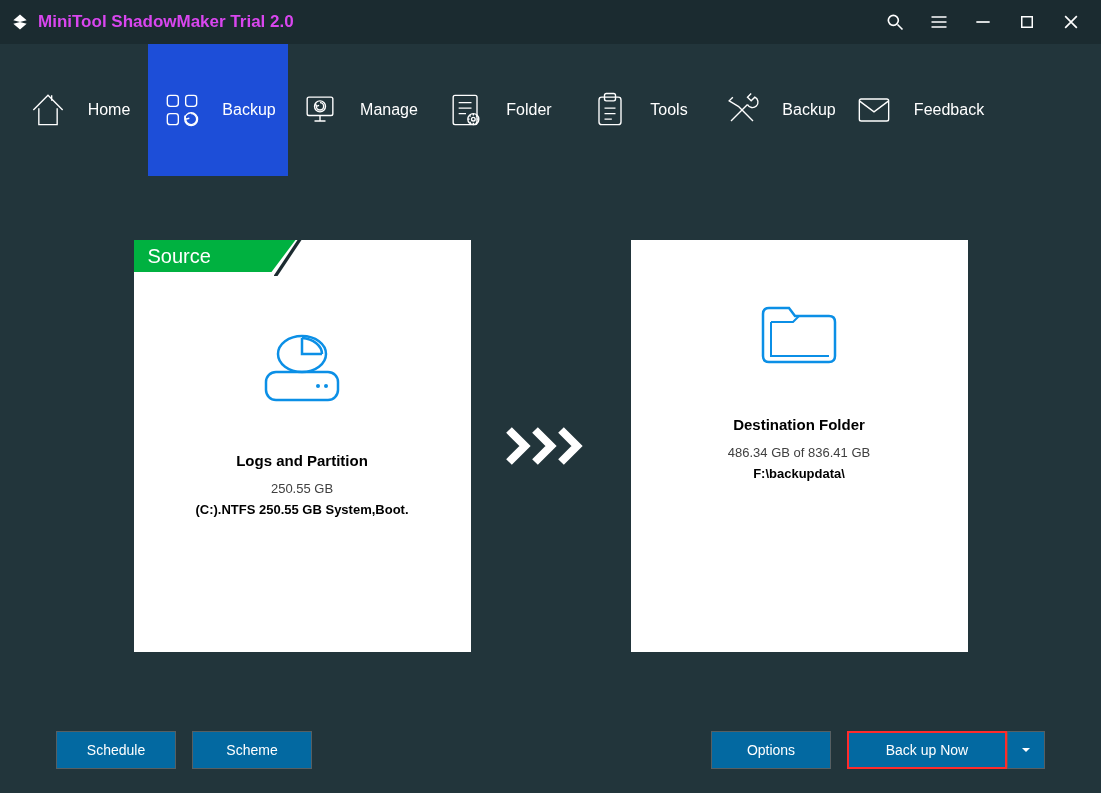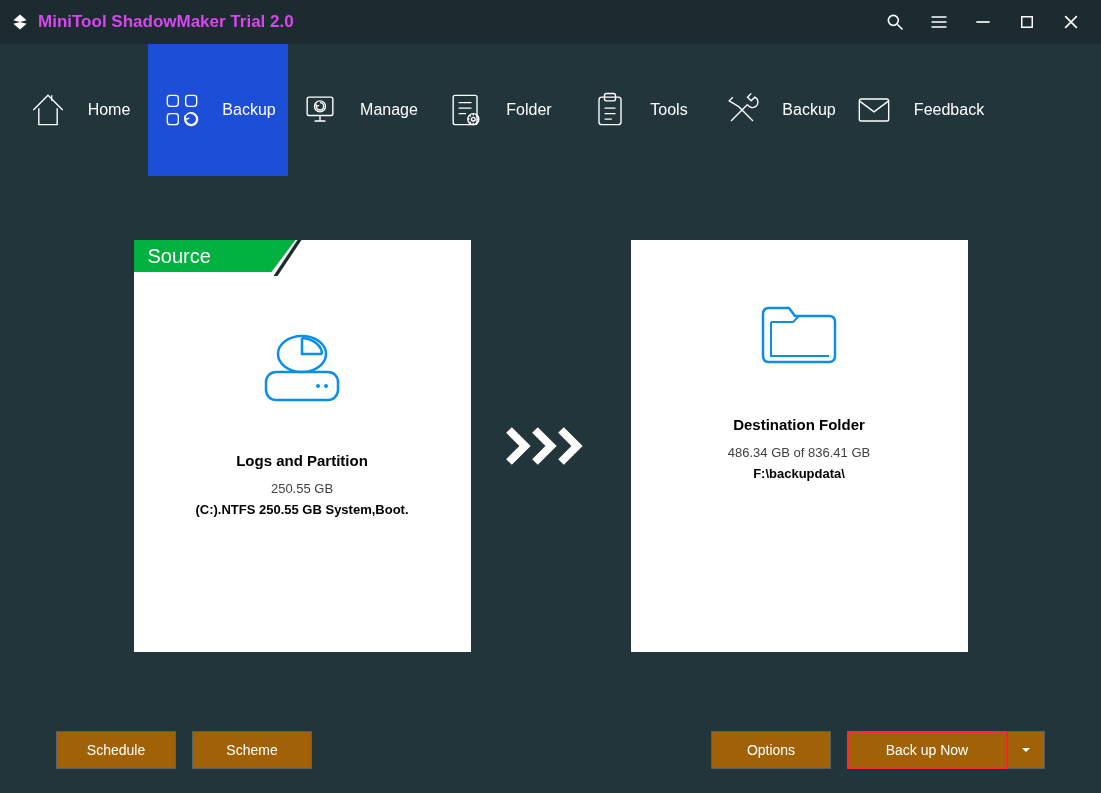--- a/index.html
+++ b/index.html
@@ -124,21 +124,21 @@
       align-items: center;
       padding: 0 56px;
       gap: 16px;
     }
     .bottom-spacer { flex: 1; }
     .btn {
       height: 38px;
       min-width: 120px;
       padding: 0 22px;
       border: 1px solid #565F62;
-      background: #a16207;
+      background: #0369a1;
       color: #fff;
       font-size: 14px;
       display: flex;
       align-items: center;
       justify-content: center;
       cursor: pointer;
     }
     .btn-primary {
       min-width: 160px;
       border: 2px solid #FF2B2B;

